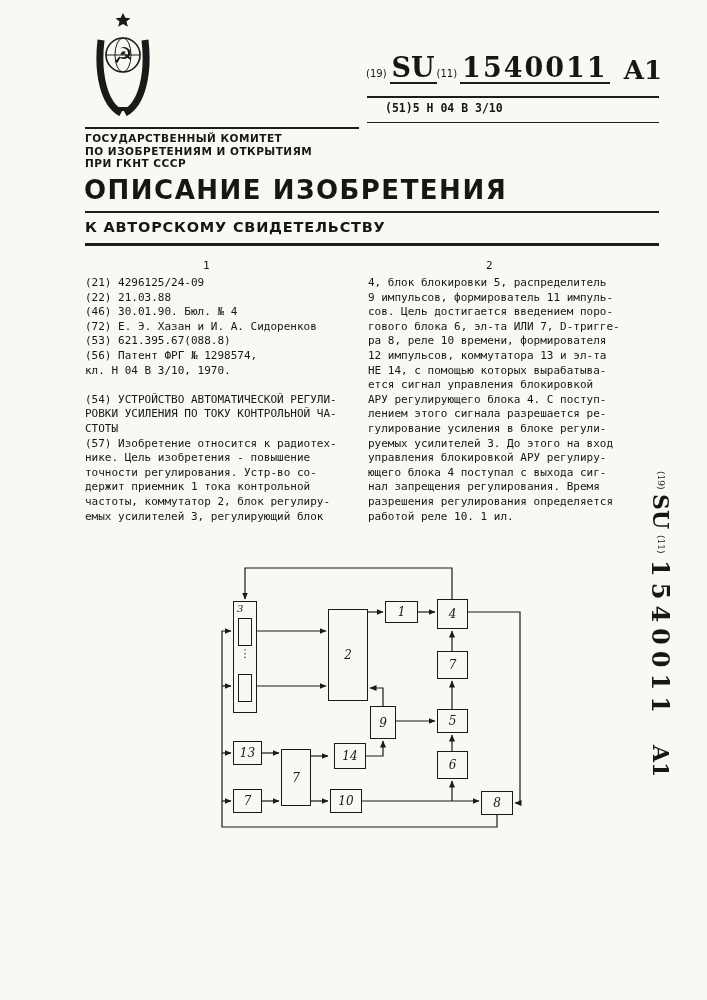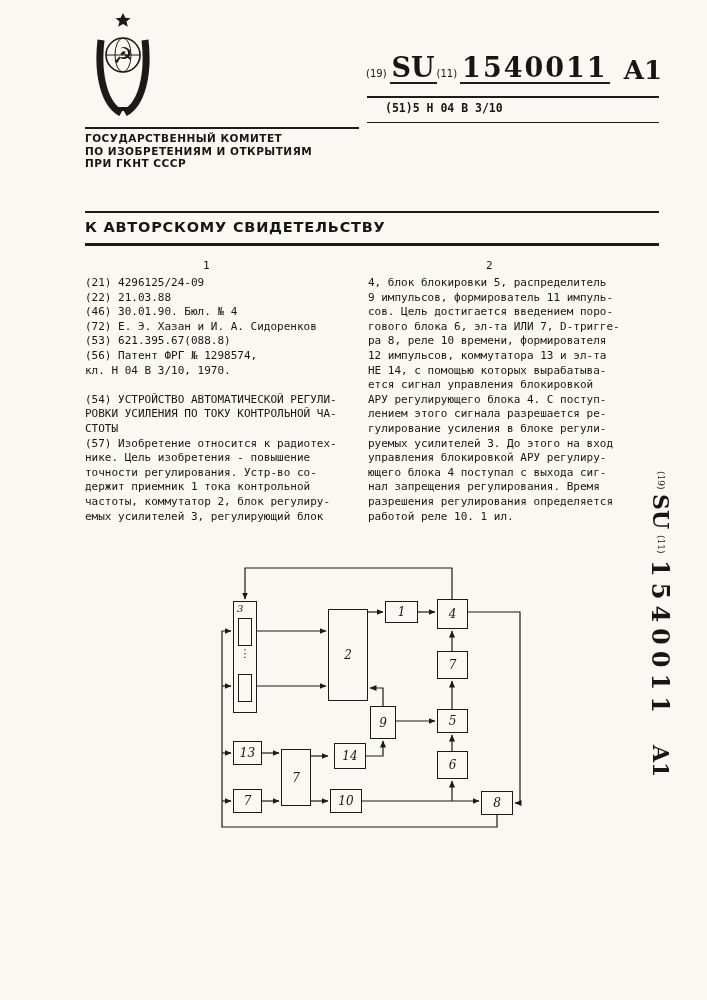--- a/index.html
+++ b/index.html
@@ -113,20 +113,21 @@
 
   <div class="rule" style="left:367px; top:96px; width:292px; height:2px;"></div>
   <div class="ipc">(51)5 H 04 B 3/10</div>
   <div class="rule" style="left:367px; top:122px; width:292px; height:1px;"></div>
 
   <div class="rule" style="left:85px; top:127px; width:274px; height:1.5px;"></div>
   <div class="committee">ГОСУДАРСТВЕННЫЙ КОМИТЕТ
 ПО ИЗОБРЕТЕНИЯМ И ОТКРЫТИЯМ
 ПРИ ГКНТ СССР</div>
 
+  <div class="doc-title">ОПИСАНИЕ ИЗОБРЕТЕНИЯ</div>
   <div class="rule" style="left:85px; top:211px; width:574px; height:1.5px;"></div>
   <div class="doc-subtitle">К АВТОРСКОМУ СВИДЕТЕЛЬСТВУ</div>
   <div class="rule" style="left:85px; top:243px; width:574px; height:3px;"></div>
 
   <div class="colmark c1">1</div>
   <div class="colmark c2">2</div>
   <div class="coltext left">(21) 4296125/24-09
 (22) 21.03.88
 (46) 30.01.90. Бюл. № 4
 (72) Е. Э. Хазан и И. А. Сидоренков

